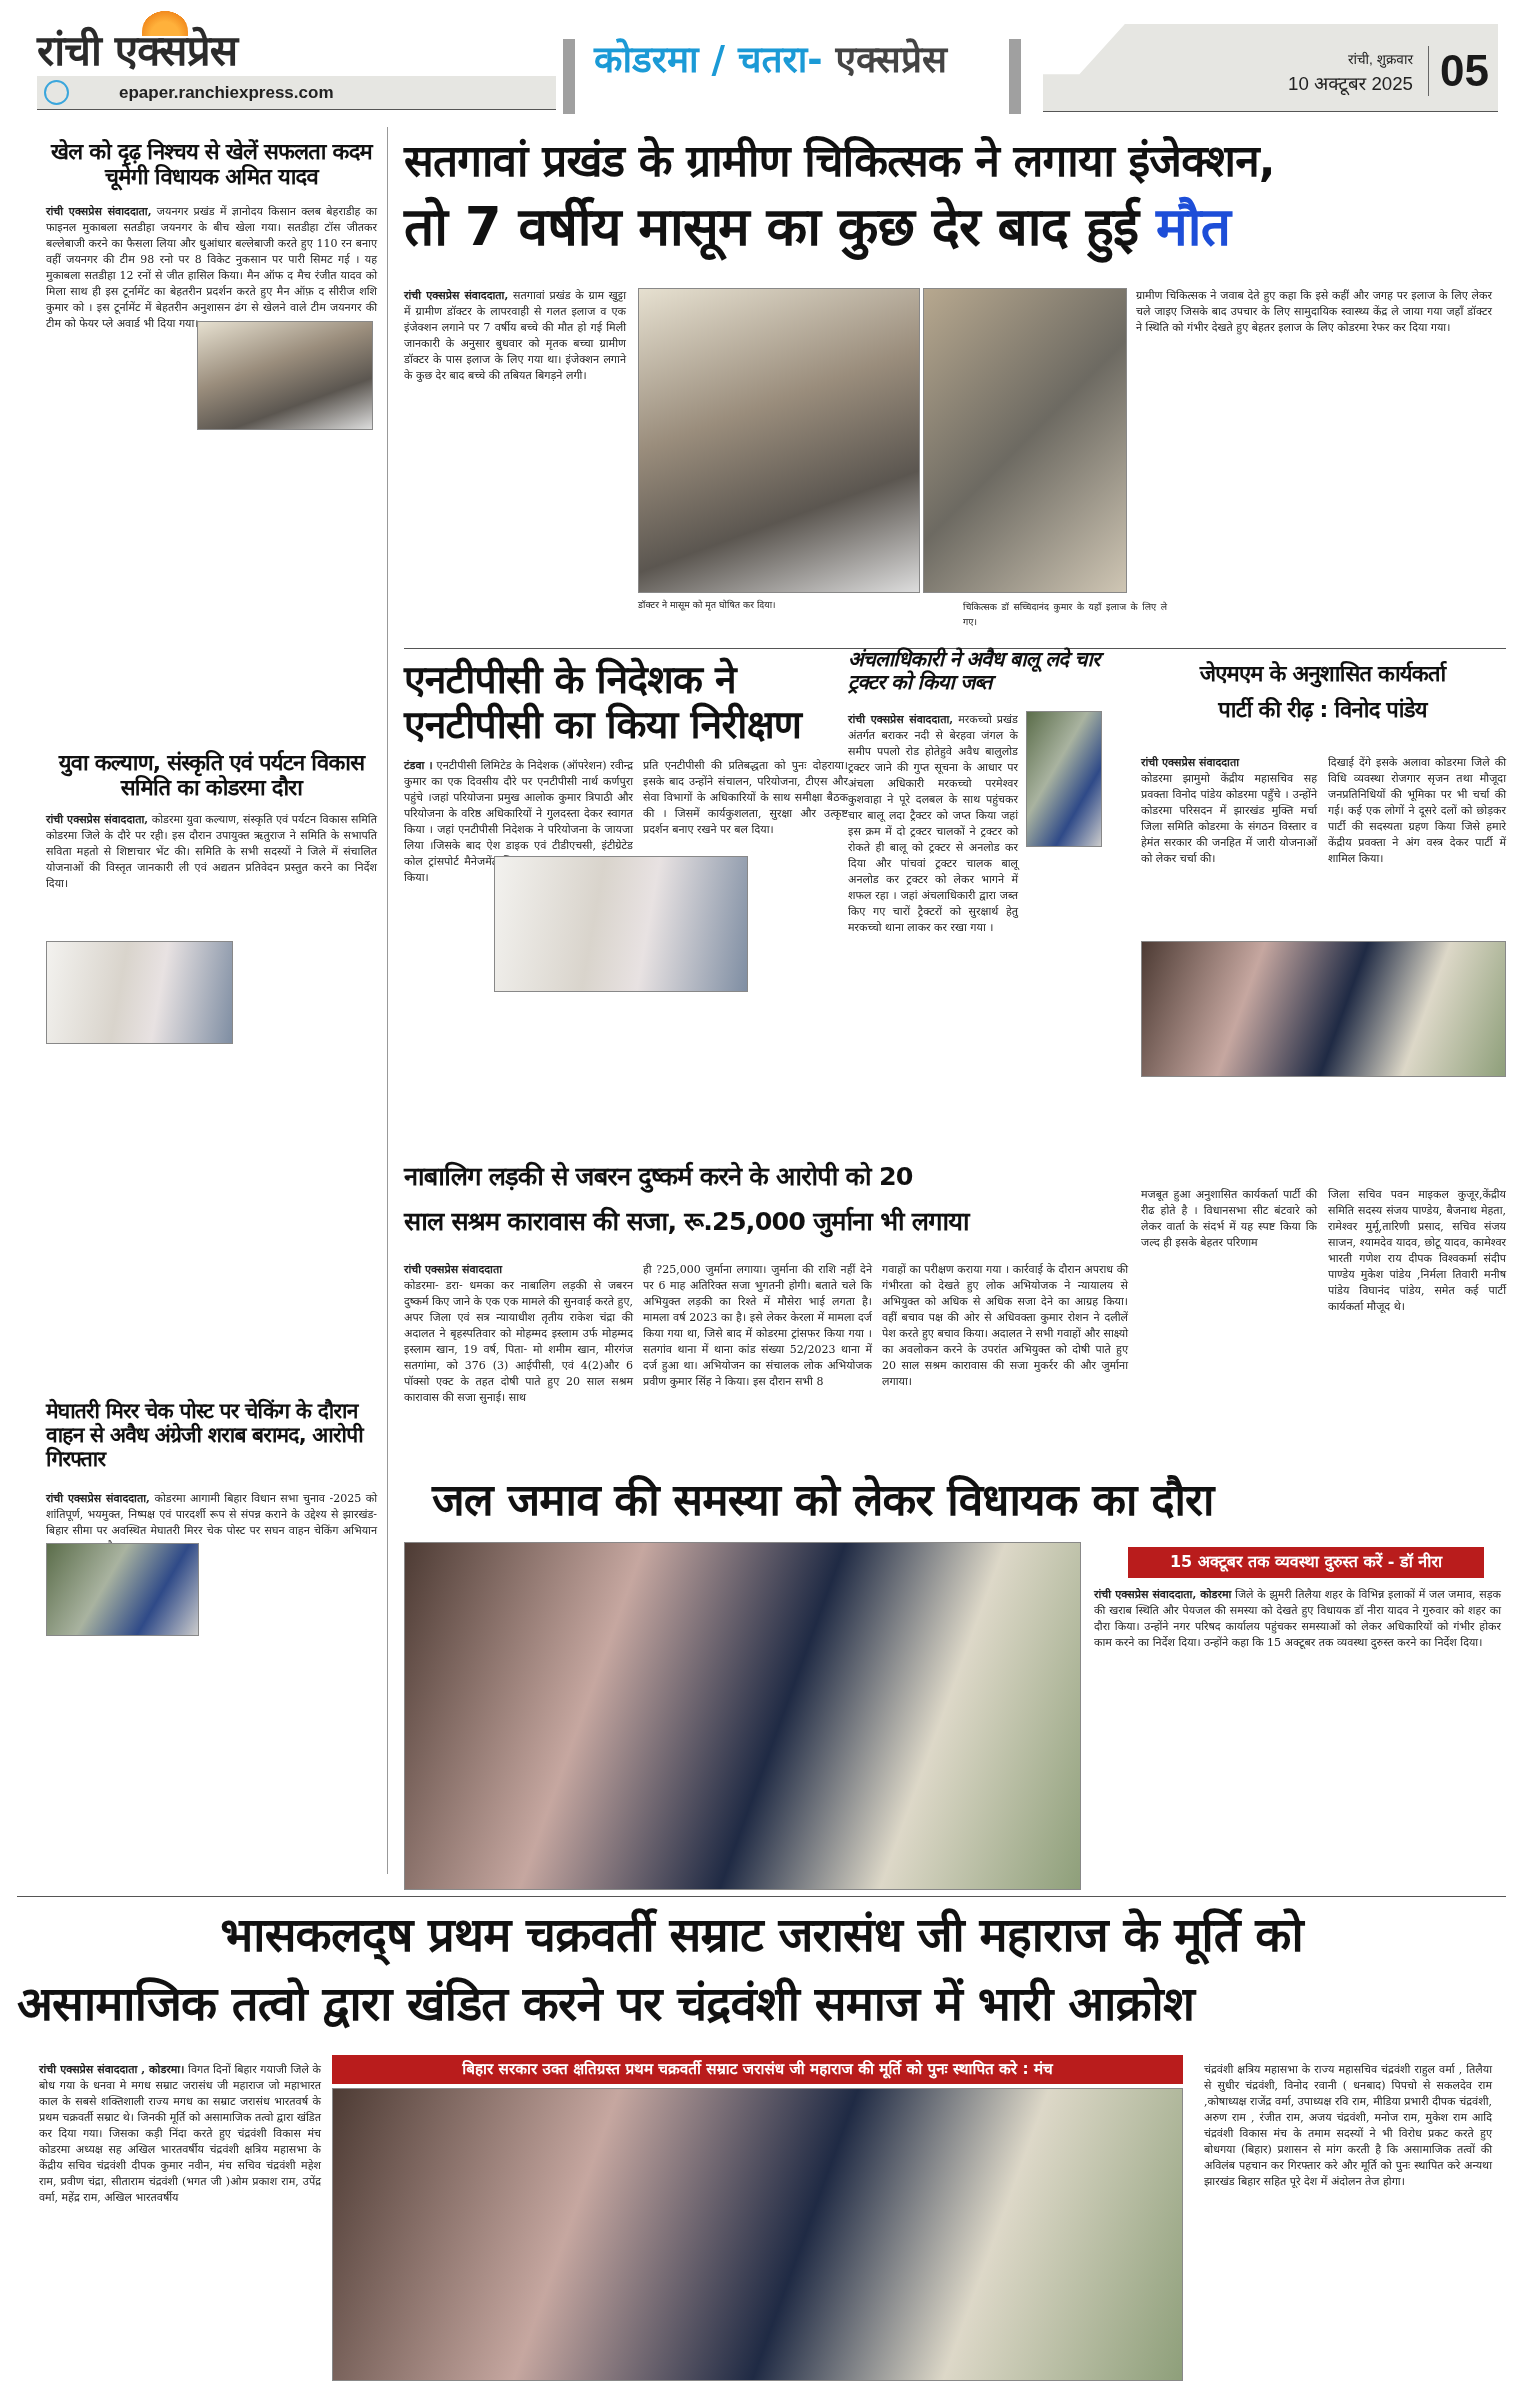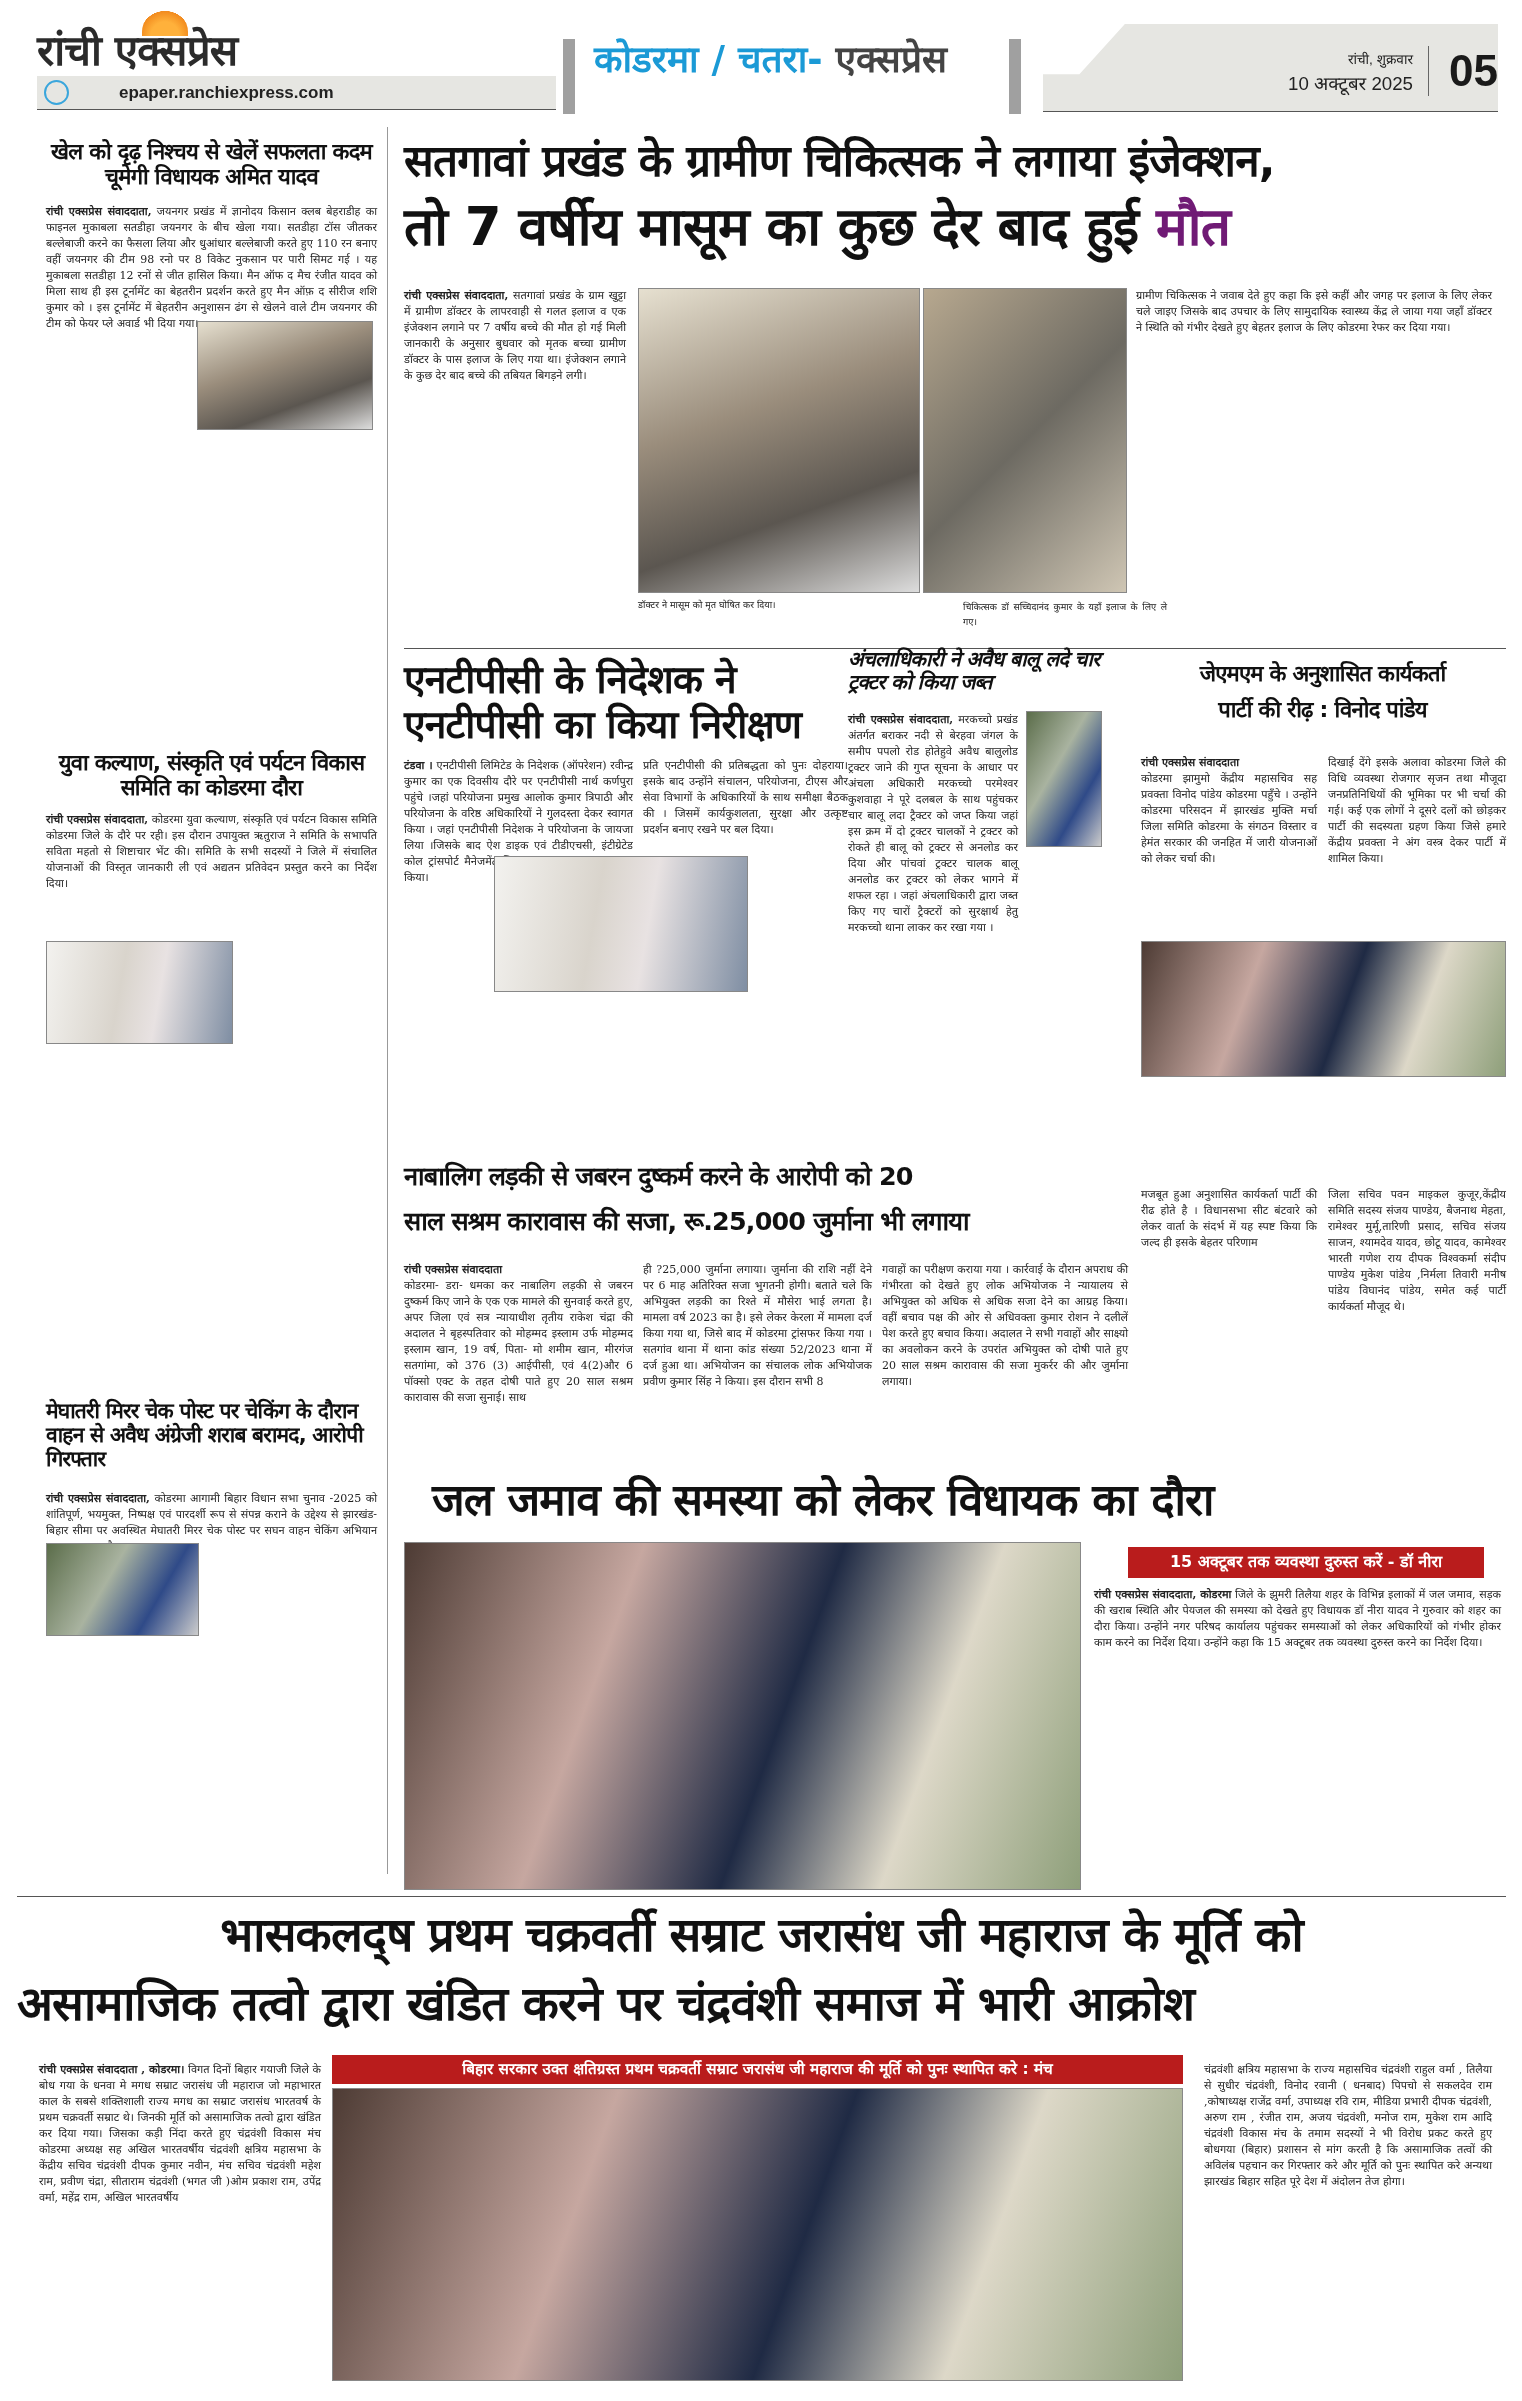--- a/index.html
+++ b/index.html
@@ -10,21 +10,21 @@
   .url-bar { left: 37px; top: 76px; width: 519px; height: 34px; background: #e6e6e2; border-bottom: 1.7px solid #555; }
   .url-icon { left: 44px; top: 80px; width: 25.4px; height: 25.4px; border-radius: 50%; border: 2.5px solid #3aa6dc; }
   .url-text { left: 119px; top: 83px; font-family: "Liberation Sans", sans-serif; font-weight: bold; font-size: 17px; color: #222; }
   .bracket { top: 39px; width: 12px; height: 75px; background: #a0a0a0; }
   .section-title { left: 594px; top: 32px; font-family: "DejaVu Sans", sans-serif; font-weight: bold; font-size: 37px; }
   .section-title .blue { color: #1b9ad6; }
   .section-title .gray { color: #444; }
   .date-panel { left: 1043px; top: 24px; width: 455px; height: 88px; background: #e6e6e2; clip-path: polygon(18% 0, 100% 0, 100% 100%, 0 100%, 0 57%, 8% 57%); border-bottom: 1.7px solid #555; }
   .date-line1 { left: 1296px; top: 49px; font-family: "Liberation Sans", sans-serif; font-size: 13.6px; color: #222; text-align: right; width: 117px; }
   .date-line2 { left: 1260px; top: 70px; font-family: "Liberation Sans", sans-serif; font-size: 18.7px; color: #222; text-align: right; width: 153px; }
-  .page-no { left: 1428px; top: 46px; font-family: "Liberation Sans", sans-serif; font-weight: bold; font-size: 44px; color: #1a1a1a; border-left: 0.8px solid #666; padding-left: 20px; }
+  .page-no { left: 1428px; top: 46px; font-family: "Liberation Sans", sans-serif; font-weight: bold; font-size: 44px; color: #1a1a1a; border-left: 0.8px solid #666; padding-left: 11px; }
   .headline { font-family: "DejaVu Sans", sans-serif; font-weight: bold; color: #111; letter-spacing: -0.8px; line-height: 1.15; }
   .body-text { font-family: "DejaVu Serif", serif; font-size: 11px; line-height: 16px; color: #222; text-align: justify; }
   .byline { font-weight: bold; }
   .photo { background: linear-gradient(135deg, #b7a88f, #6d6a62 50%, #cfc6b4); border: 0.8px solid #888; }
   .photo.p2 { background: linear-gradient(160deg, #e6e0d0, #9a8d7c 40%, #5b5650 70%, #ddd); }
   .photo.p3 { background: linear-gradient(120deg, #5b6d4a, #a9b3a0 40%, #2f4a88 70%, #ccc); }
   .photo.p4 { background: linear-gradient(100deg, #f3f2ef, #d9d4cc 40%, #e8e2e2 60%, #7f8ea3); }
   .photo.p5 { background: linear-gradient(110deg, #4d3b34, #c6a7a0 30%, #1f2a44 55%, #ddd8c8 75%, #8e9f7a); }
   .blue-banner { background: #b91c1c; color: #fff; font-family: "DejaVu Sans", sans-serif; font-weight: bold; text-align: center; }
   .rule { background: #555; height: 1.7px; }
@@ -65,21 +65,21 @@
 <div class="abs headline" style="left:46px;top:1399px;width:331px;font-size:21px;">मेघातरी मिरर चेक पोस्ट पर चेकिंग के दौरान वाहन से अवैध अंग्रेजी शराब बरामद, आरोपी गिरफ्तार</div>
 <div class="abs body-text" style="left:46px;top:1491px;width:331px;">
   <span class="byline">रांची एक्सप्रेस संवाददाता,</span><span> कोडरमा आगामी बिहार विधान सभा चुनाव -2025 को शांतिपूर्ण, भयमुक्त, निष्पक्ष एवं पारदर्शी रूप से संपन्न कराने के उद्देश्य से झारखंड-बिहार सीमा पर अवस्थित मेघातरी मिरर चेक पोस्ट पर सघन वाहन चेकिंग अभियान चलाया जा रहा है।</span>
 </div>
 <div class="abs photo p3" style="left:46px;top:1543px;width:153px;height:93px;"></div>
 
 <div class="abs col-rule" style="left:387px;top:127px;height:1747px;"></div>
 
 <div class="abs headline" style="left:404px;top:136px;width:1102px;font-size:44px;">सतगावां प्रखंड के ग्रामीण चिकित्सक ने लगाया इंजेक्शन,</div>
 <div class="abs headline" style="left:404px;top:197px;width:1102px;font-size:53px;">
-  <span>तो 7 वर्षीय मासूम का कुछ देर बाद हुई</span> <span style="color:#701a75;">मौत</span>
+  <span>तो 7 वर्षीय मासूम का कुछ देर बाद हुई</span> <span style="color:#1d4ed8;">मौत</span>
 </div>
 <div class="abs body-text" style="left:404px;top:288px;width:222px;">
   <span class="byline">रांची एक्सप्रेस संवाददाता,</span><span> सतगावां प्रखंड के ग्राम खुट्टा में ग्रामीण डॉक्टर के लापरवाही से गलत इलाज व एक इंजेक्शन लगाने पर 7 वर्षीय बच्चे की मौत हो गई मिली जानकारी के अनुसार बुधवार को मृतक बच्चा ग्रामीण डॉक्टर के पास इलाज के लिए गया था। इंजेक्शन लगाने के कुछ देर बाद बच्चे की तबियत बिगड़ने लगी।</span>
 </div>
 <div class="abs photo p2" style="left:638px;top:288px;width:282px;height:305px;"></div>
 <div class="abs photo" style="left:923px;top:288px;width:204px;height:305px;"></div>
 <div class="abs body-text" style="left:638px;top:599px;width:282px;font-size:9.3px;line-height:12.7px;">डॉक्टर ने मासूम को मृत घोषित कर दिया।</div>
 <div class="abs body-text" style="left:923px;top:599px;width:204px;font-size:9.3px;line-height:15px;margin-left:40px;">चिकित्सक डॉ सच्चिदानंद कुमार के यहाँ इलाज के लिए ले गए।</div>
 <div class="abs body-text" style="left:1136px;top:288px;width:356px;">ग्रामीण चिकित्सक ने जवाब देते हुए कहा कि इसे कहीं और जगह पर इलाज के लिए लेकर चले जाइए जिसके बाद उपचार के लिए सामुदायिक स्वास्थ्य केंद्र ले जाया गया जहाँ डॉक्टर ने स्थिति को गंभीर देखते हुए बेहतर इलाज के लिए कोडरमा रेफर कर दिया गया।</div>
 

